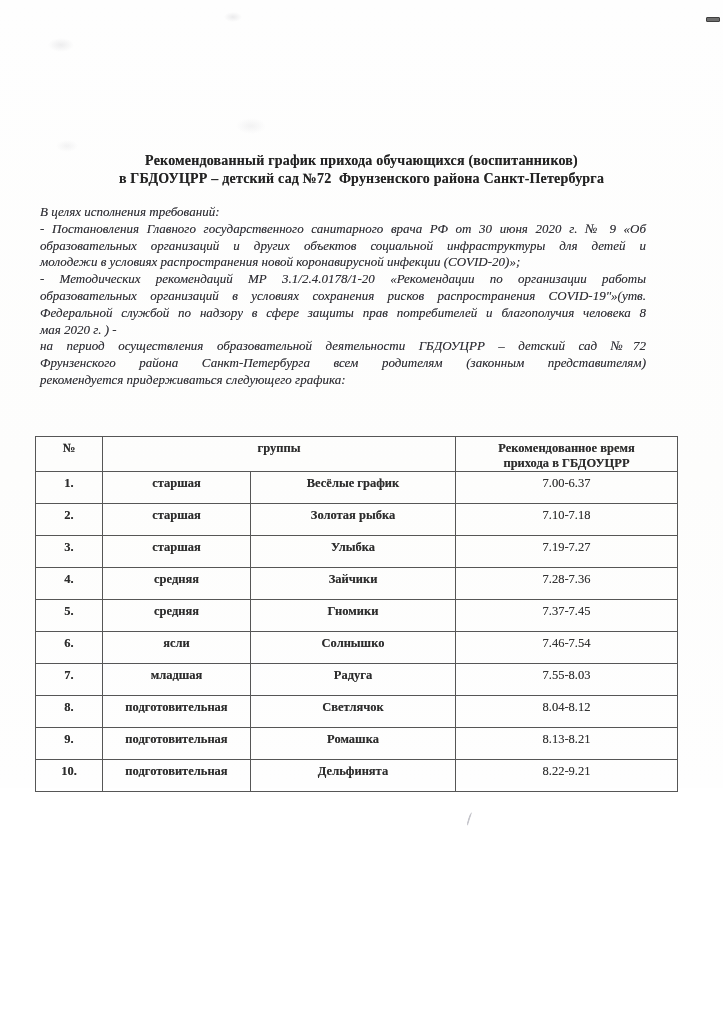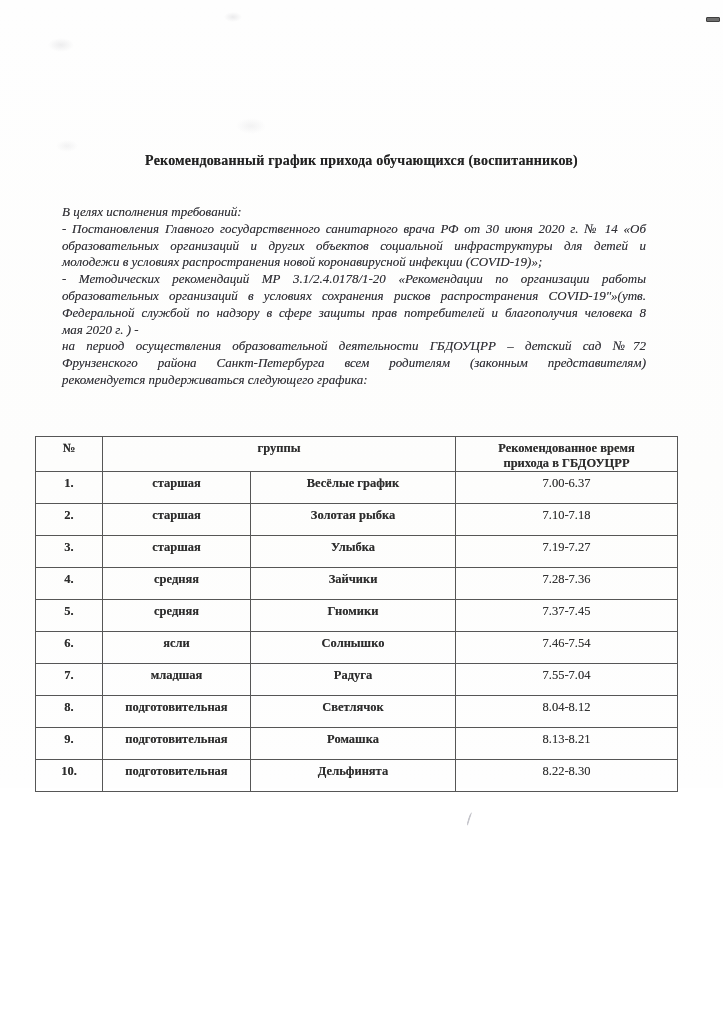--- a/index.html
+++ b/index.html
@@ -66,21 +66,20 @@
     font-style: italic;
     font-size: 13px;
     line-height: 16.8px;
     color: #303036;
     text-shadow: 0 0 0.5px rgba(48,48,56,0.5);
   }
   .intro .line {
     white-space: nowrap;
     text-align: justify;
     text-align-last: justify;
-    margin-left: 22px;
   }
   .intro .line.nostretch {
     text-align: left;
     text-align-last: left;
   }
 
   
   table.schedule {
     position: absolute;
     top: 436px; left: 35px;
@@ -120,27 +119,28 @@
 <div class="page">
 
   <div class="mark-dash"></div>
   <div class="smudge s1"></div>
   <div class="smudge s2"></div>
   <div class="smudge s3"></div>
   <div class="smudge s4"></div>
 
   <h1 class="title">
     <span class="tline">Рекомендованный график прихода обучающихся (воспитанников)</span>
+    <span class="tline">в ГБДОУЦРР – детский сад №72&nbsp; Фрунзенского района Санкт-Петербурга</span>
   </h1>
 
   <div class="intro">
     <div class="line nostretch">В целях исполнения требований:</div>
-    <div class="line">- Постановления Главного государственного санитарного врача РФ от 30 июня 2020 г. № 14 «Об</div>
+    <div class="line">- Постановления Главного государственного санитарного врача РФ от 30 июня 2020 г. № 9 «Об</div>
     <div class="line">образовательных организаций и других объектов социальной инфраструктуры для детей и</div>
-    <div class="line nostretch">молодежи в условиях распространения новой коронавирусной инфекции (COVID-19)»;</div>
+    <div class="line nostretch">молодежи в условиях распространения новой коронавирусной инфекции (COVID-20)»;</div>
     <div class="line">- Методических рекомендаций МР 3.1/2.4.0178/1-20 «Рекомендации по организации работы</div>
     <div class="line">образовательных организаций в условиях сохранения рисков распространения COVID-19"»(утв.</div>
     <div class="line">Федеральной службой по надзору в сфере защиты прав потребителей и благополучия человека 8</div>
     <div class="line nostretch">мая 2020 г. ) -</div>
     <div class="line">на период осуществления образовательной деятельности ГБДОУЦРР – детский сад №72</div>
     <div class="line">Фрунзенского района Санкт-Петербурга всем родителям (законным представителям)</div>
     <div class="line nostretch">рекомендуется придерживаться следующего графика:</div>
   </div>
 
   <table class="schedule">
@@ -194,38 +194,38 @@
       <tr>
         <td class="td-num">6.</td>
         <td class="td-type">ясли</td>
         <td class="td-name">Солнышко</td>
         <td class="td-time">7.46-7.54</td>
       </tr>
       <tr>
         <td class="td-num">7.</td>
         <td class="td-type">младшая</td>
         <td class="td-name">Радуга</td>
-        <td class="td-time">7.55-7.04</td>
+        <td class="td-time">7.55-8.03</td>
       </tr>
       <tr>
         <td class="td-num">8.</td>
         <td class="td-type">подготовительная</td>
         <td class="td-name">Светлячок</td>
         <td class="td-time">8.04-8.12</td>
       </tr>
       <tr>
         <td class="td-num">9.</td>
         <td class="td-type">подготовительная</td>
         <td class="td-name">Ромашка</td>
         <td class="td-time">8.13-8.21</td>
       </tr>
       <tr>
         <td class="td-num">10.</td>
         <td class="td-type">подготовительная</td>
         <td class="td-name">Дельфинята</td>
-        <td class="td-time">8.22-8.30</td>
+        <td class="td-time">8.22-9.21</td>
       </tr>
     </tbody>
   </table>
 
   <div class="mark-squiggle"></div>
 
 </div>
 
 </body></html>

